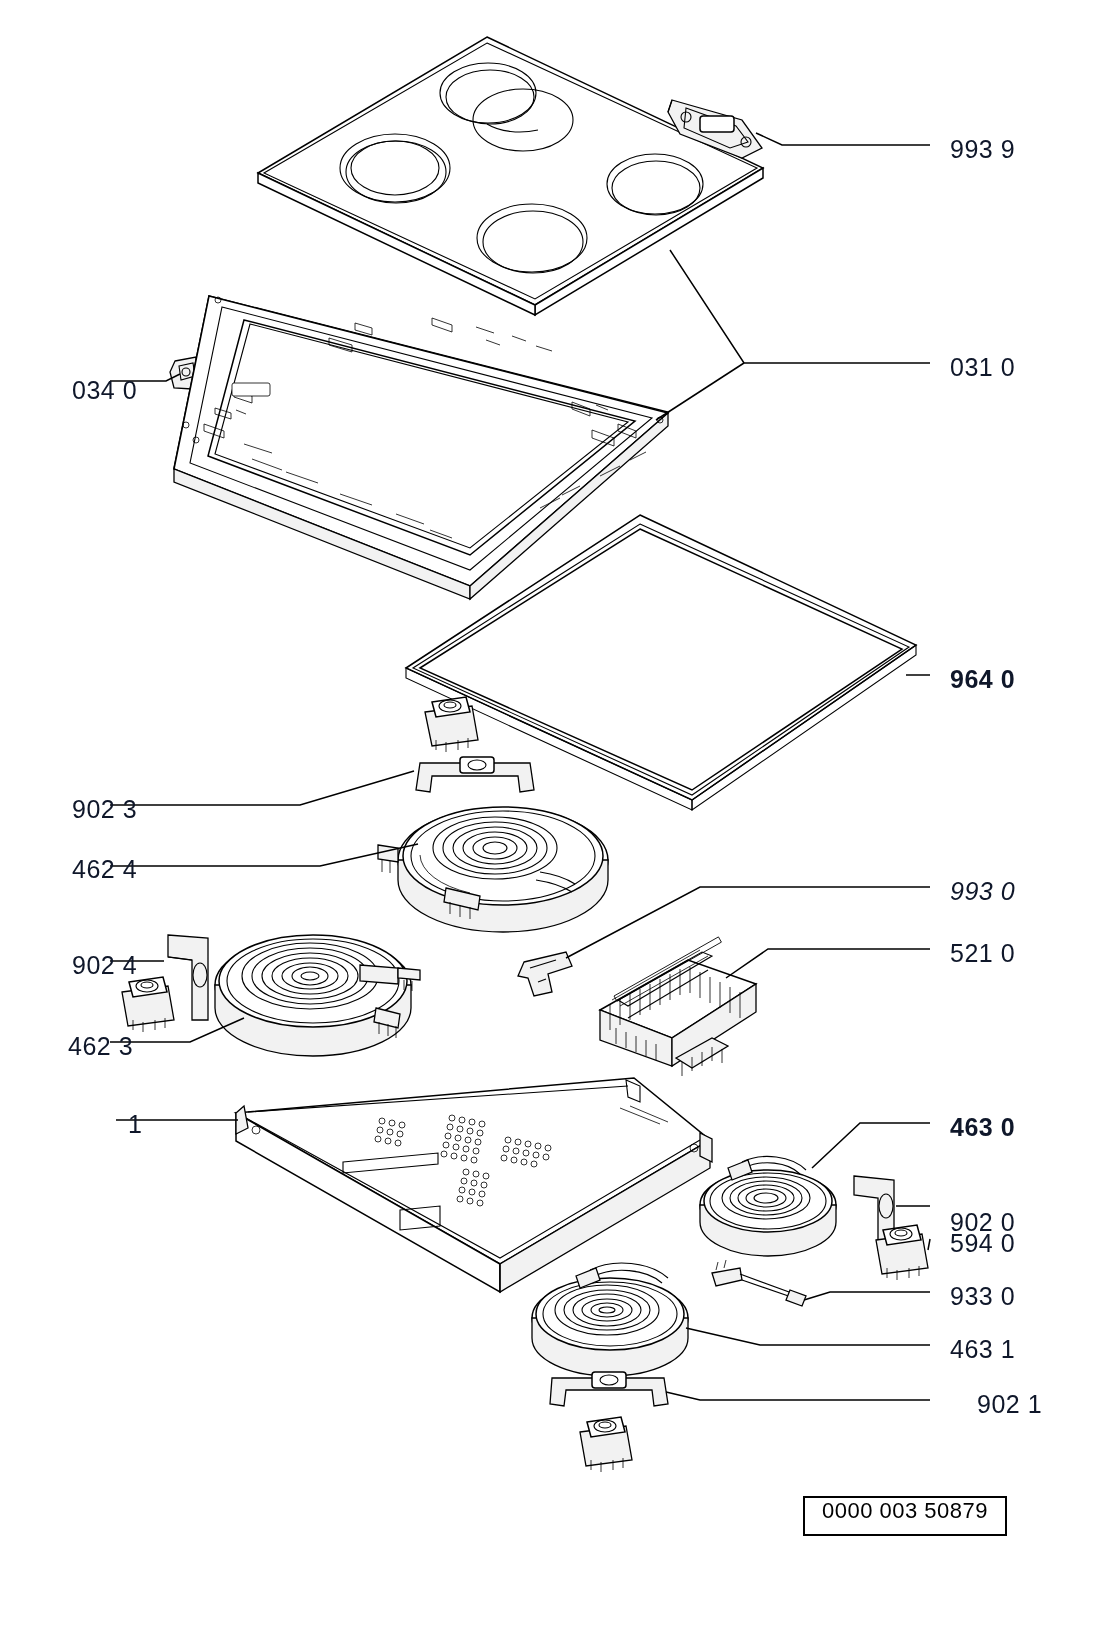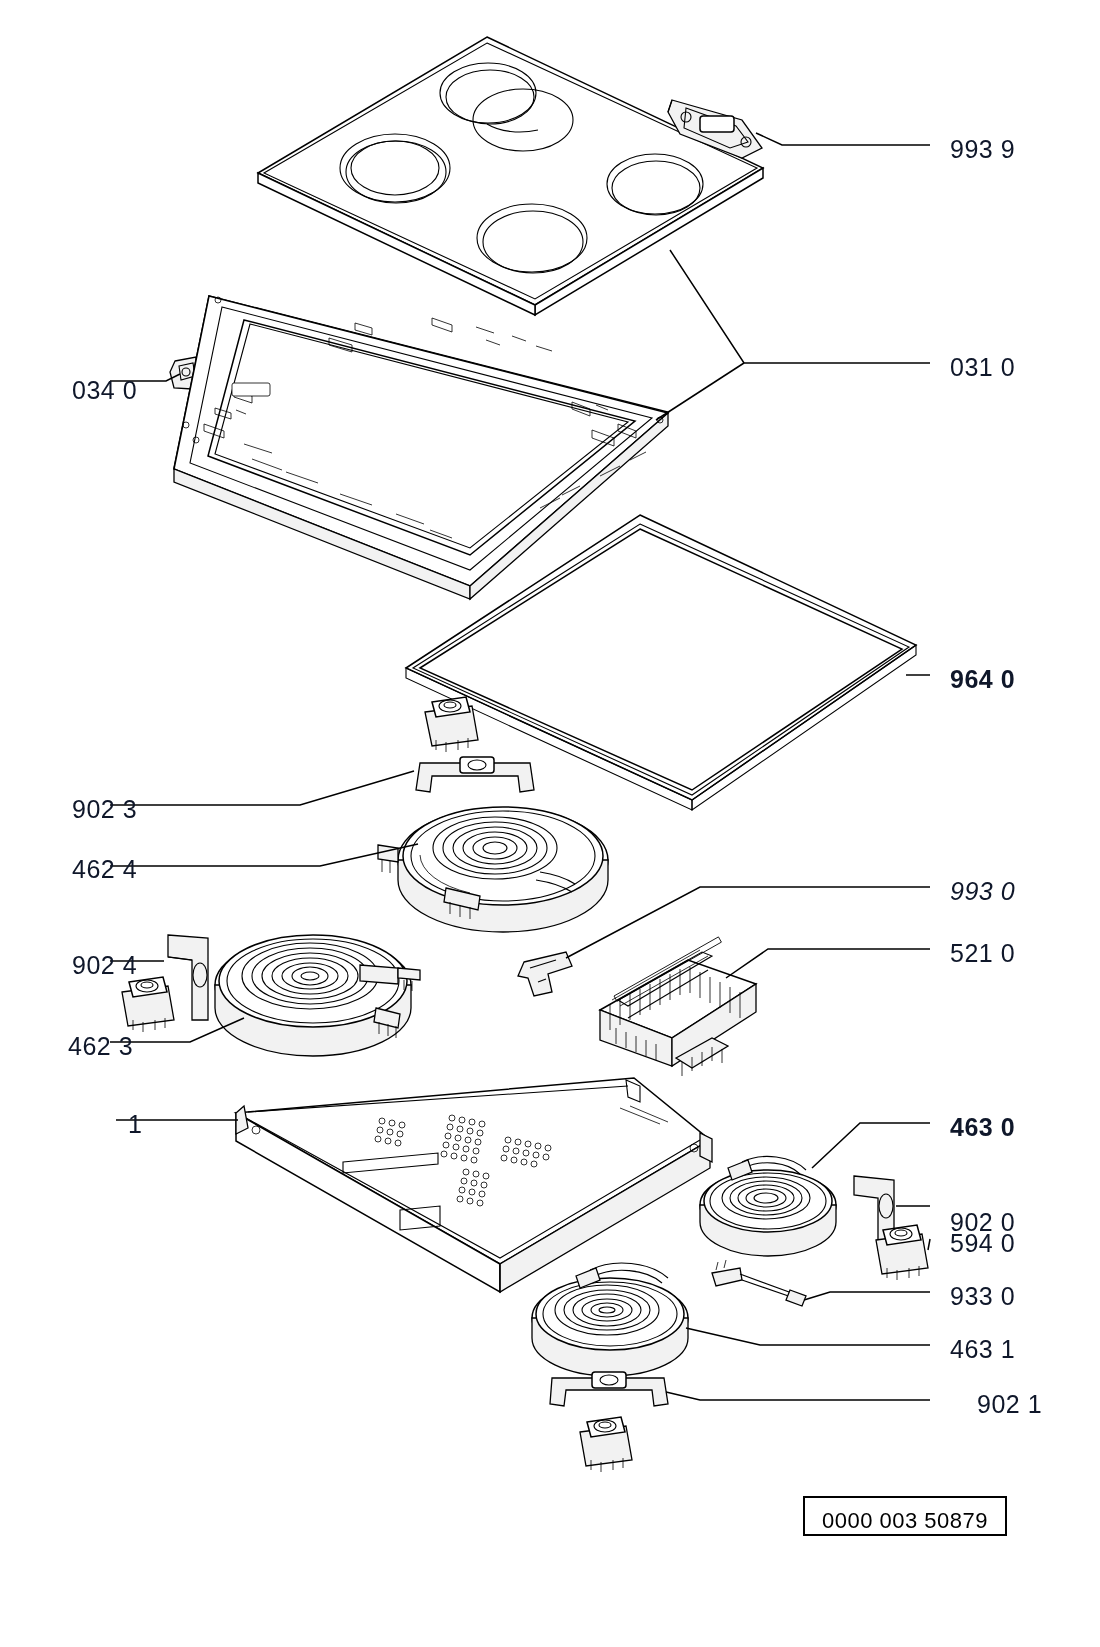--- a/index.html
+++ b/index.html
@@ -40,21 +40,21 @@
     margin-left: 32px;
   }
   #drawing-number-box {
     position: absolute;
     left: 803px;
     top: 1496px;
     width: 200px;
     height: 36px;
     border: 2px solid #000;
     display: flex;
-    align-items: flex-end;
+    align-items: flex-start;
     justify-content: center;
     font-size: 22px;
     letter-spacing: 0.5px;
     background: #fff;
   }
   .thin {
     stroke: #000;
     stroke-width: 1.1;
     fill: none;
   }

